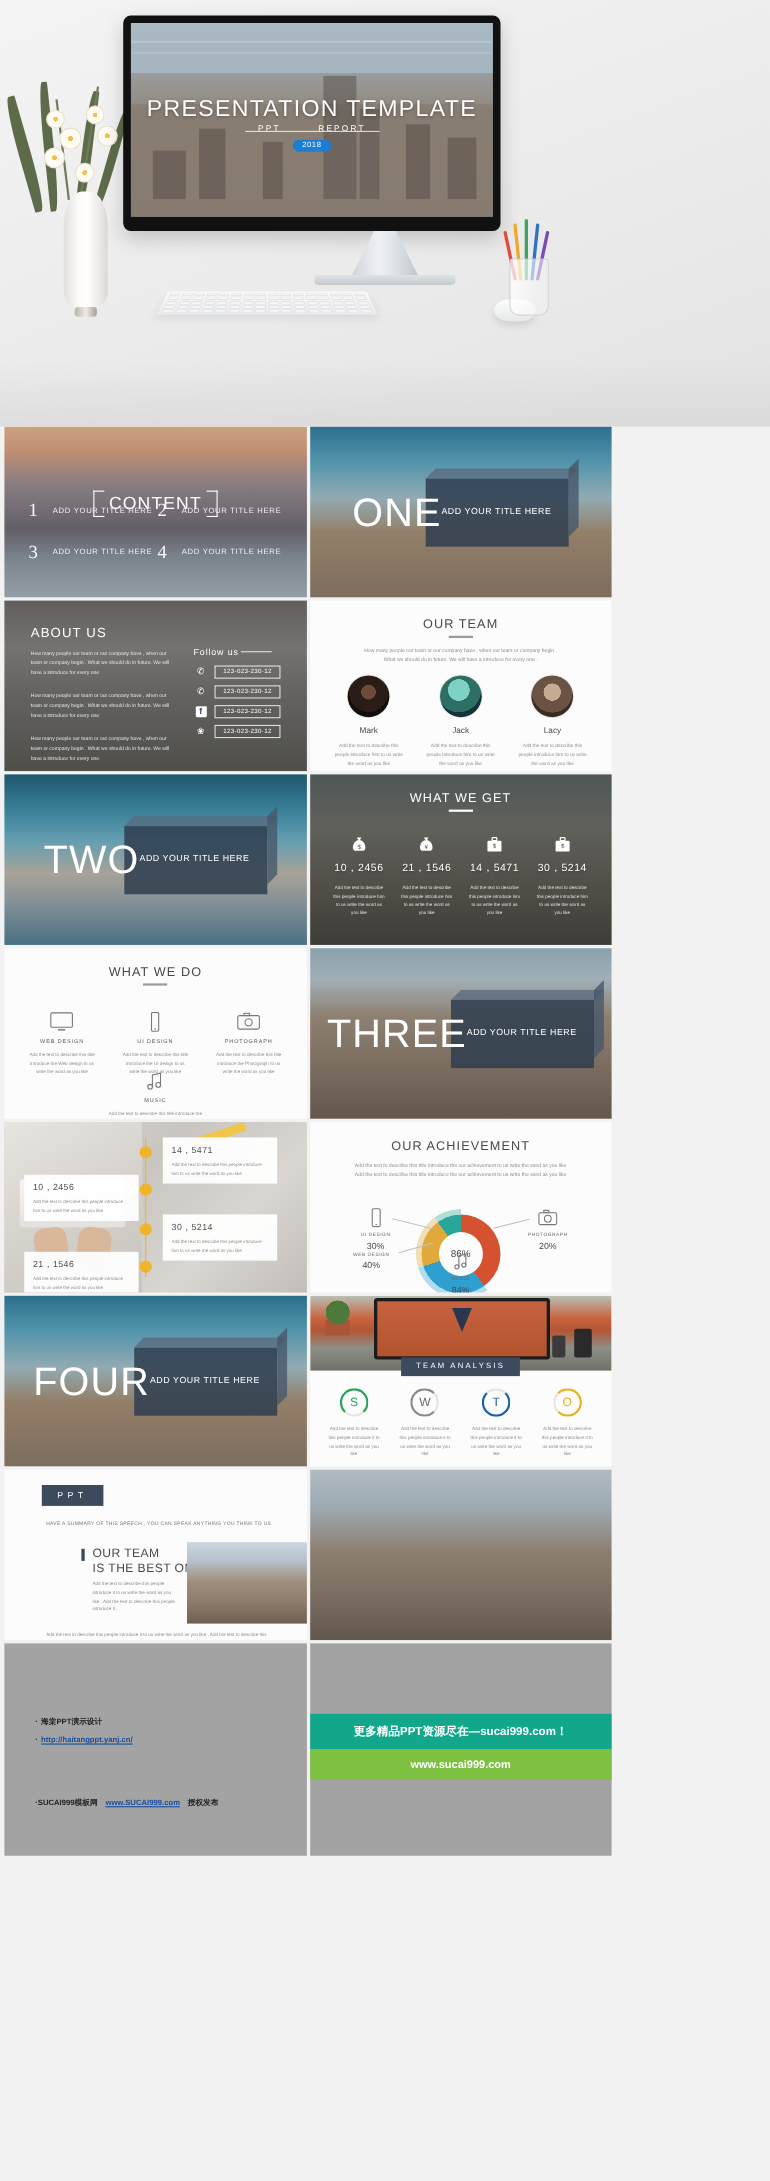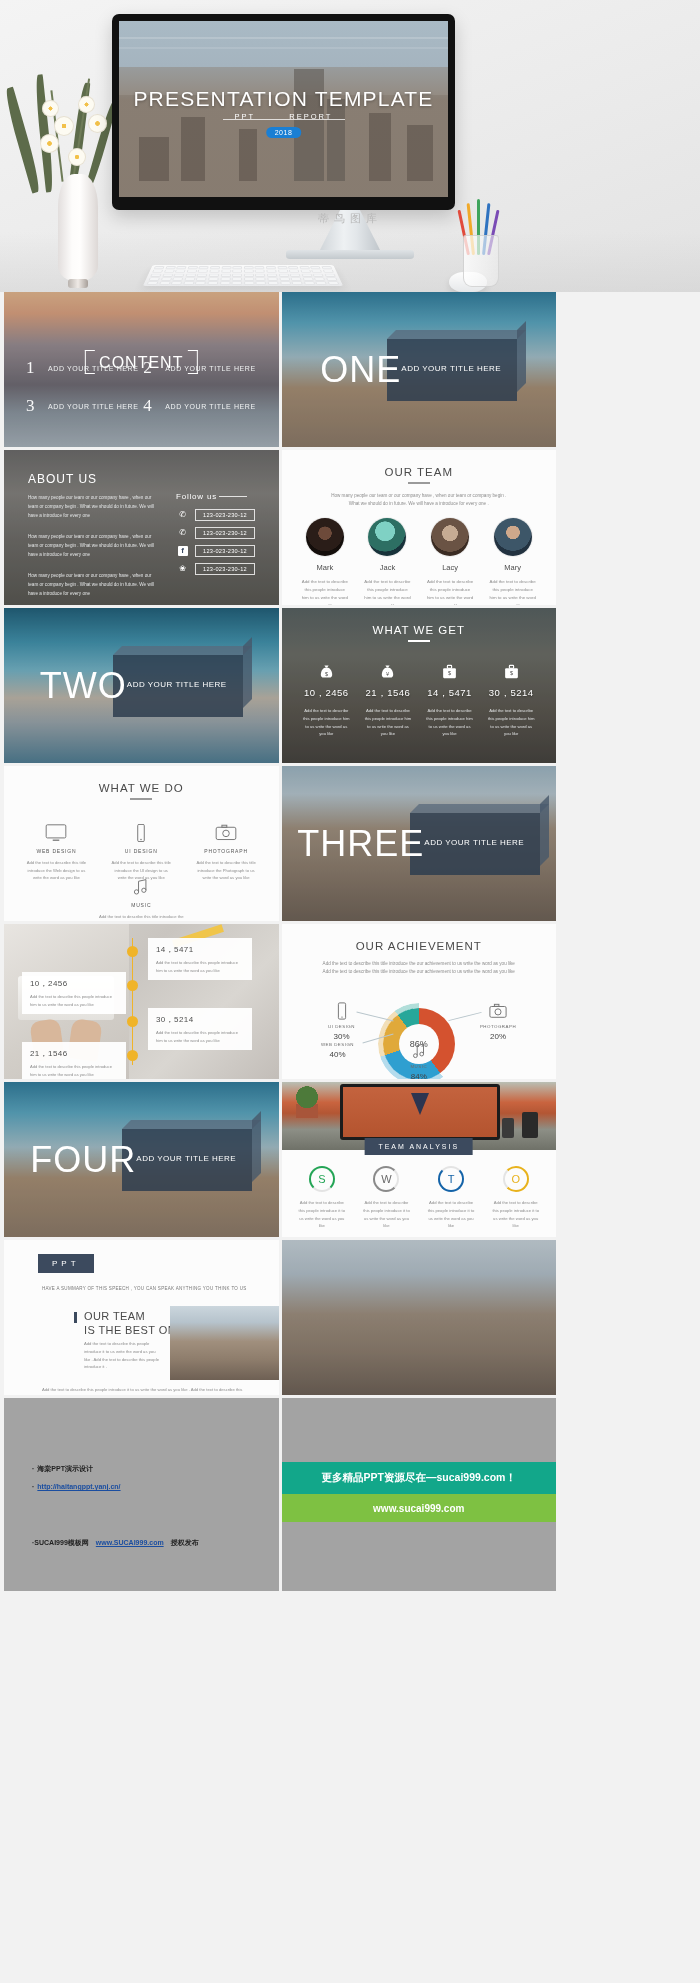--- a/index.html
+++ b/index.html
@@ -6,21 +6,21 @@
   html,body { background:#fff; }
   body {
     width:700px; height:1983px;
     font-family:"Liberation Sans", sans-serif;
     background:#f2f2f2;
     overflow:hidden;
     position:relative;
   }
 
   
-  .hero { position:relative; width:700px; height:292px; background:#efefef; overflow:hidden; }
+  .hero { position:relative; width:700px; height:388px; background:#efefef; overflow:hidden; }
   .hero-bg { position:absolute; inset:0;
     background:linear-gradient(160deg,#f4f4f4 0%,#ebebeb 55%,#e3e3e3 100%); }
   .desk-shadow { position:absolute; left:0; bottom:0; width:700px; height:60px;
     background:linear-gradient(180deg,rgba(200,200,200,0) 0%, rgba(205,205,205,.45) 100%); }
 
   
   .vase-wrap { position:absolute; left:22px; top:56px; width:110px; height:240px; }
   .vase { position:absolute; left:36px; top:118px; width:40px; height:108px;
      background:linear-gradient(90deg,#e2dedd 0%,#fdfcfb 35%,#fffefd 55%,#ddd8d6 100%);
      border-radius:18px 18px 22px 22px/36px 36px 18px 18px; }
@@ -277,21 +277,20 @@
       <div class="screen-sub">
         <span>PPT</span>
         <span style="display:inline-block;width:14px"></span>
         <span>REPORT</span>
       </div>
       <div class="screen-badge">2018</div>
     </div>
   </div>
   <div class="stand"></div>
   <div class="stand-base"></div>
-  <div class="brandmark">蒂鸟图库</div>
 
   <div class="keyboard">
       <i style="left: 3px; top: 2px; width: 10px; height: 5px;"></i>
       <i style="left: 14.6px; top: 2px; width: 10px; height: 5px;"></i>
       <i style="left: 26.2px; top: 2px; width: 10px; height: 5px;"></i>
       <i style="left: 37.8px; top: 2px; width: 10px; height: 5px;"></i>
       <i style="left: 49.4px; top: 2px; width: 10px; height: 5px;"></i>
       <i style="left: 61px; top: 2px; width: 10px; height: 5px;"></i>
       <i style="left: 72.6px; top: 2px; width: 10px; height: 5px;"></i>
       <i style="left: 84.2px; top: 2px; width: 10px; height: 5px;"></i>
@@ -458,25 +457,20 @@
         <div class="team-col">
           <div class="avatar av1"></div>
           <div class="team-name">Jack</div>
           <div class="team-desc">Add the text to describe this people introduce him to us write the word as you like</div>
         </div>
         <div class="team-col">
           <div class="avatar av3"></div>
           <div class="team-name">Lacy</div>
           <div class="team-desc">Add the text to describe this people introduce him to us write the word as you like</div>
         </div>
-        <div class="team-col">
-          <div class="avatar av4"></div>
-          <div class="team-name">Mary</div>
-          <div class="team-desc">Add the text to describe this people introduce him to us write the word as you like</div>
-        </div>
       </div>
     </div>
   </div>
 
   <div class="row">
     <div class="slide ph-sea">
       <div class="tint"></div>
       <div class="sec-wrap">
         <span class="sec-num">TWO</span>
         <span class="sec-card">ADD YOUR TITLE HERE</span>

